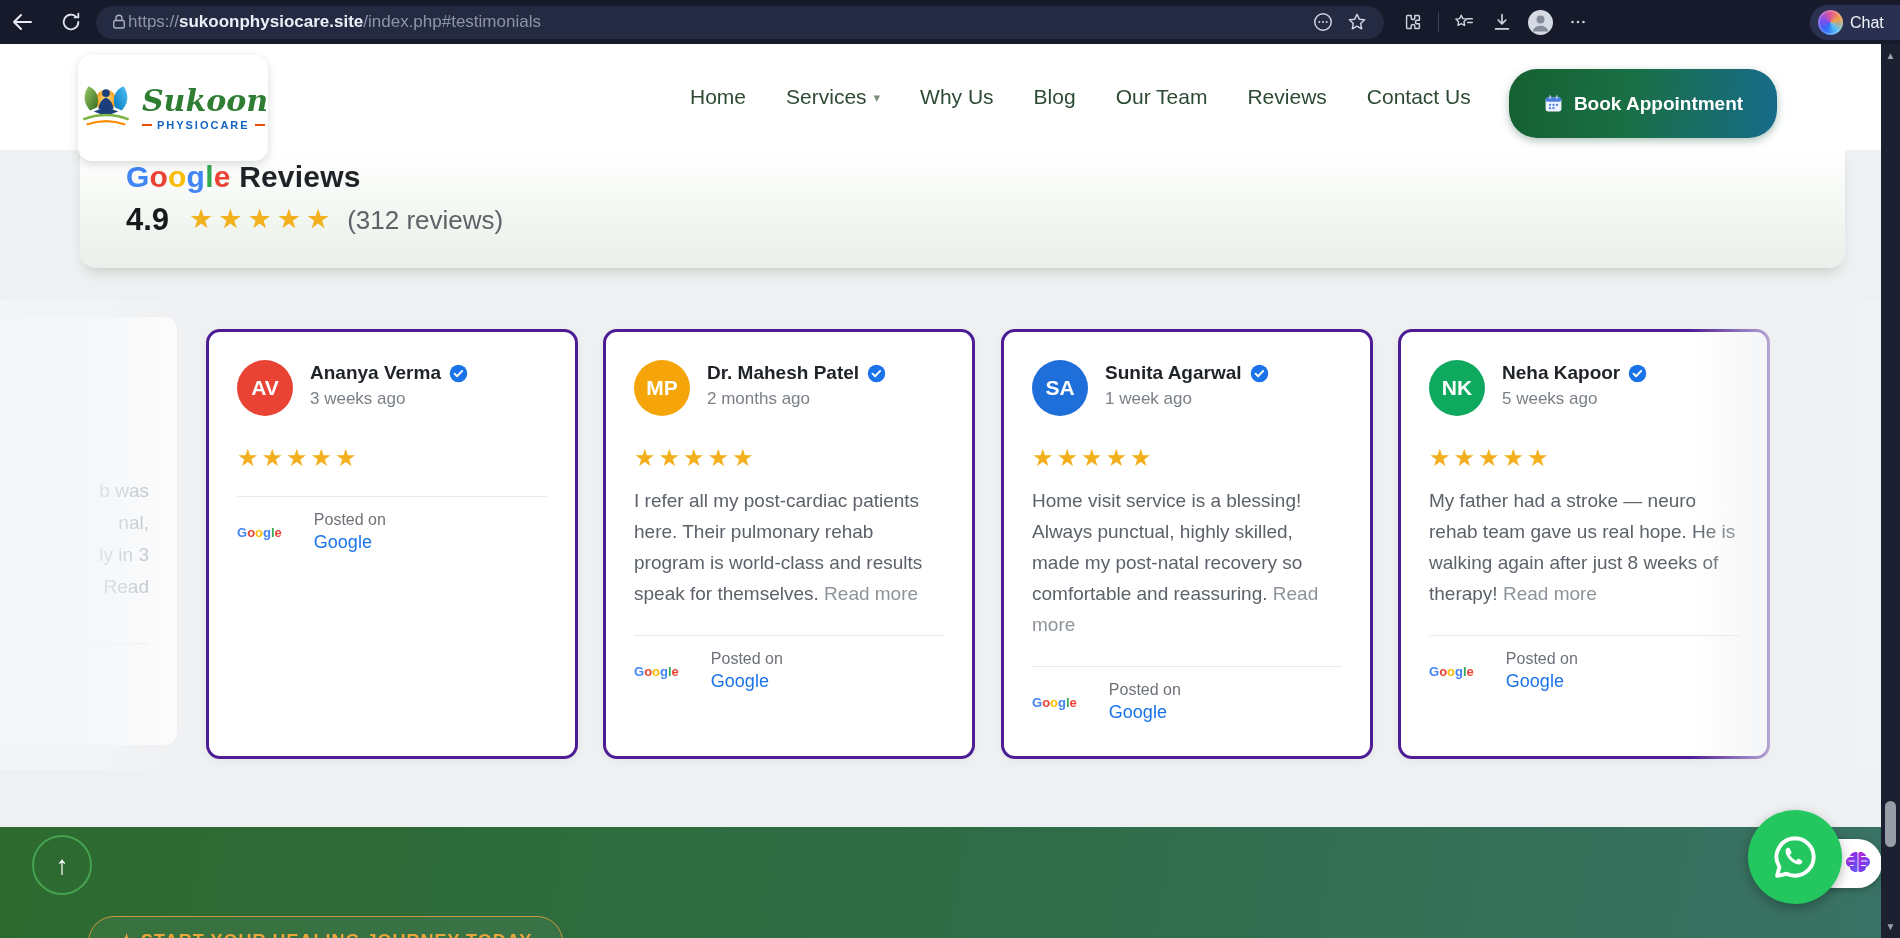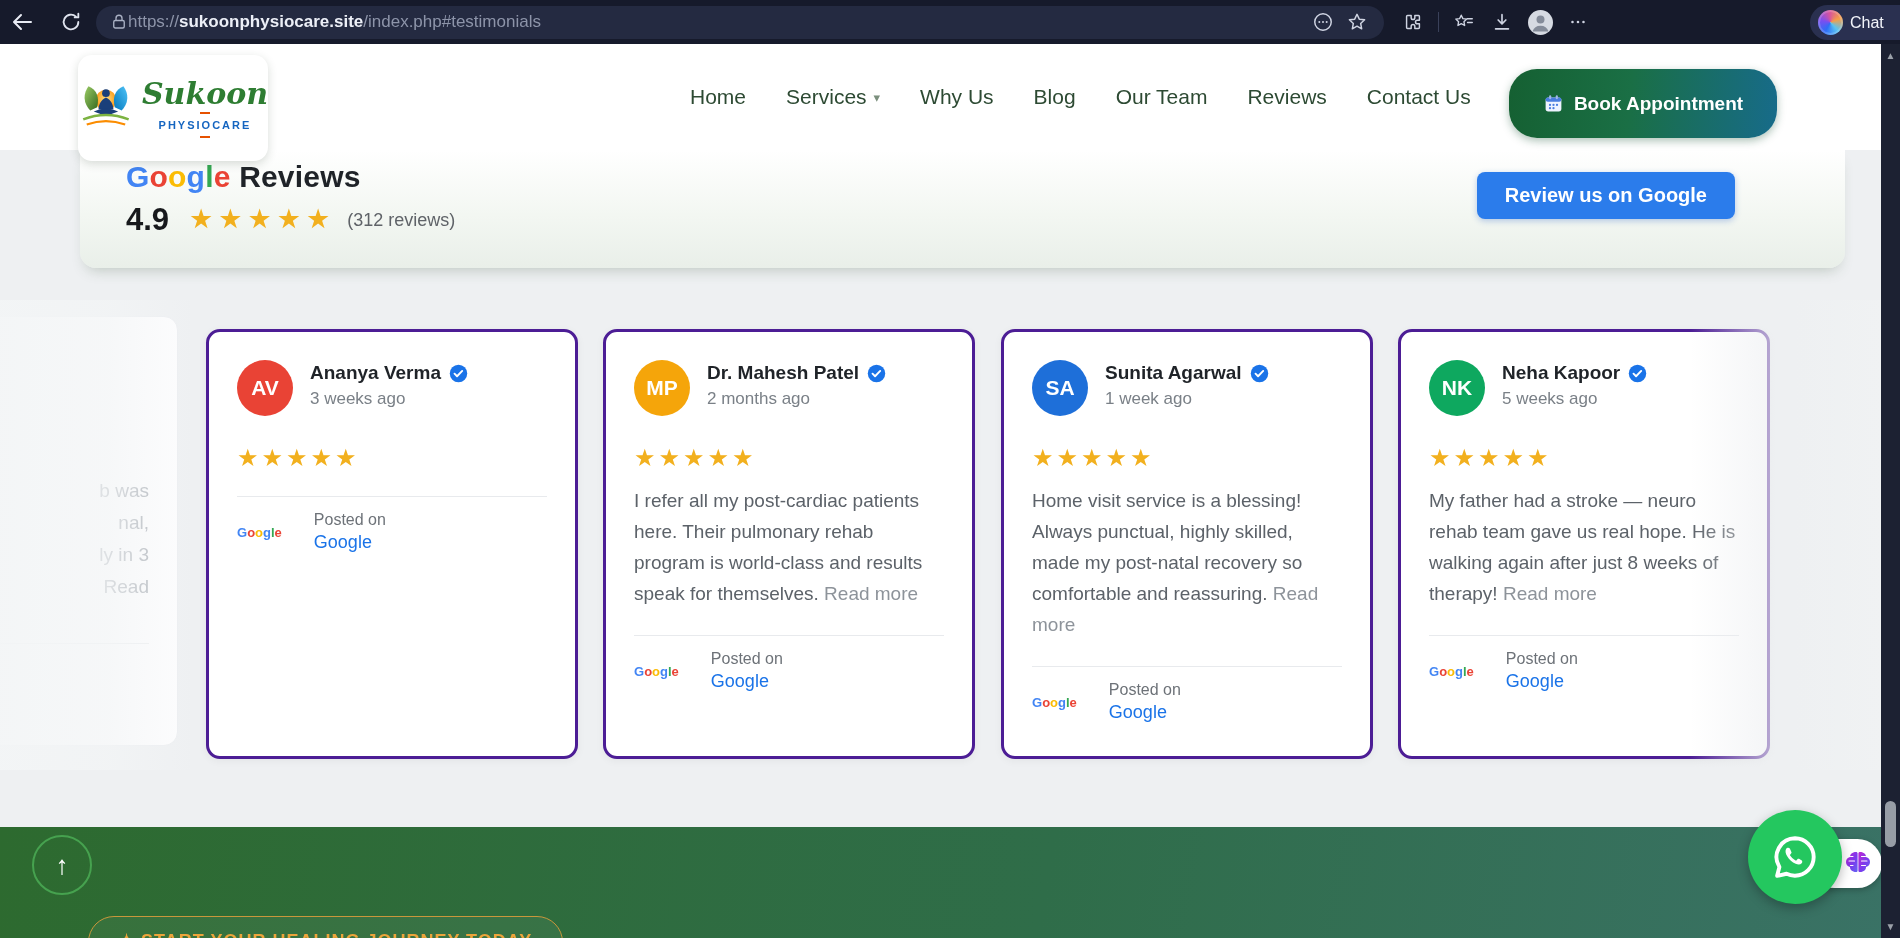--- a/index.html
+++ b/index.html
@@ -17,37 +17,37 @@
   .chrome-right { display:flex; align-items:center; gap:4px; margin-left:12px; }
   .vdiv { width:1px; height:20px; background:#3a415a; margin:0 4px; }
   .chat-pill { position:absolute; right:0; top:5px; height:35px; width:90px; background:#2a3050; border-radius:18px 0 0 18px; display:flex; align-items:center; gap:7px; padding-left:8px; }
   .chat-label { color:#f2f4fa; font-size:16px; }
   .copilot { width:25px; height:25px; border-radius:50%; background:conic-gradient(from 210deg,#2f6df6,#7a4ff0,#d8549d,#f59e48,#59c3f2,#2f6df6); box-shadow:inset 0 0 0 2px rgba(255,255,255,.18); }
 
   
   .site-nav { position:absolute; left:0; top:44px; width:1900px; height:106px; background:#ffffff; z-index:5; }
   .logo-card { position:absolute; left:78px; top:11px; width:190px; height:106px; background:#fff; border-radius:14px; box-shadow:0 3px 10px rgba(40,60,40,.18); display:flex; align-items:center; justify-content:center; gap:8px; z-index:8; cursor:pointer; }
   .logo-title { font-family:"DejaVu Serif", serif; font-style:italic; font-weight:bold; font-size:30px; color:#2e7d32; line-height:1; }
-  .logo-sub { display:flex; align-items:center; gap:5px; margin-top:3px;flex-direction:column; }
+  .logo-sub { display:flex; align-items:center; gap:5px; margin-top:3px; }
   .logo-sub .dash { width:10px; height:2px; background:#e65100; }
   .logo-sub-text { font-size:11px; font-weight:bold; letter-spacing:2px; color:#1565c0; }
   .menu { position:absolute; left:690px; top:0; height:106px; display:flex; align-items:center; gap:40px; }
   .menu-item { font-size:21px; color:#2d4a33; font-weight:500; cursor:pointer; white-space:nowrap; display:flex; align-items:center; gap:7px; }
   .caret { font-size:13px; color:#7b8f7d; }
   .book-btn { position:absolute; left:1509px; top:25px; width:268px; height:69px; border-radius:28px; border:none; background:linear-gradient(95deg,#156032 0%,#1a6f45 45%,#176b8a 100%); color:#fff; font-size:19px; font-weight:bold; font-family:inherit; display:flex; align-items:center; justify-content:center; gap:10px; cursor:pointer; box-shadow:0 3px 8px rgba(20,80,50,.35); }
 
   
   .page { position:absolute; left:0; top:150px; width:1900px; height:788px; background:#eef0f2; }
   .header-card { position:absolute; left:80px; top:0; width:1765px; height:118px; border-radius:0 0 16px 16px; background:linear-gradient(180deg,#ffffff 0%,#f3f7f2 55%,#e9efe9 100%); box-shadow:0 8px 14px -6px rgba(60,90,60,.28); }
   .gr-title { position:absolute; left:46px; top:10px; font-size:30px; font-weight:bold; color:#1f2328; letter-spacing:.2px; }
   .gr-title .gword span { font-weight:bold; }
   .rating-row { position:absolute; left:46px; top:52px; display:flex; align-items:center; }
   .rating-num { font-size:31px; font-weight:bold; color:#17191c; }
   .rating-stars { font-size:27px; color:var(--star-gold); letter-spacing:5px; margin-left:20px; margin-top:-2px; }
-  .rating-count { font-size:18px; color:#5f6368; margin-left:12px; }
+  .rating-count { font-size:26px; color:#5f6368; margin-left:12px; }
   .review-btn { position:absolute; right:110px; top:22px; height:47px; padding:0 28px; background:var(--button-blue); border:none; border-radius:8px; color:#fff; font-size:20px; font-weight:bold; font-family:inherit; cursor:pointer; box-shadow:0 2px 6px rgba(30,90,200,.3); }
 
   
   .card { position:absolute; top:179px; width:372px; height:430px; background:#fff; border:3px solid #4c1d95; border-radius:14px; box-shadow:0 2px 8px rgba(0,0,0,.05); padding:28px 28px 0 28px; }
   .card-head { display:flex; align-items:flex-start; gap:17px; }
   .avatar { width:56px; height:56px; border-radius:50%; color:#fff; font-size:21px; font-weight:bold; display:flex; align-items:center; justify-content:center; flex:0 0 auto; }
   .c-name-row { display:flex; align-items:center; gap:8px; margin-top:2px; }
   .c-name { font-size:19px; font-weight:bold; color:#1f2328; white-space:nowrap; }
   .c-time { font-size:17px; color:#7a8087; margin-top:5px; }
   .c-stars { margin-top:30px; font-size:24px; color:var(--star-gold); letter-spacing:3px; line-height:1; }
@@ -237,21 +237,20 @@
     <div class="header-card">
       <div class="gr-title">
         <span class="gword"><span style="color: rgb(66, 133, 244);">G</span><span style="color: rgb(234, 67, 53);">o</span><span style="color: rgb(251, 188, 5);">o</span><span style="color: rgb(66, 133, 244);">g</span><span style="color: rgb(52, 168, 83);">l</span><span style="color: rgb(234, 67, 53);">e</span></span>
         <span>Reviews</span>
       </div>
       <div class="rating-row">
         <span class="rating-num">4.9</span>
         <span class="rating-stars">★★★★★</span>
         <span class="rating-count">(312 reviews)</span>
       </div>
-      <button class="review-btn">Review us on Google</button>
     </div>
 
     <div class="partial-card">
       <div class="partial-lines">
         <div>b was</div>
         <div>nal,</div>
         <div>ly in 3</div>
         <div>Read</div>
       </div>
       <div class="partial-div"></div>

